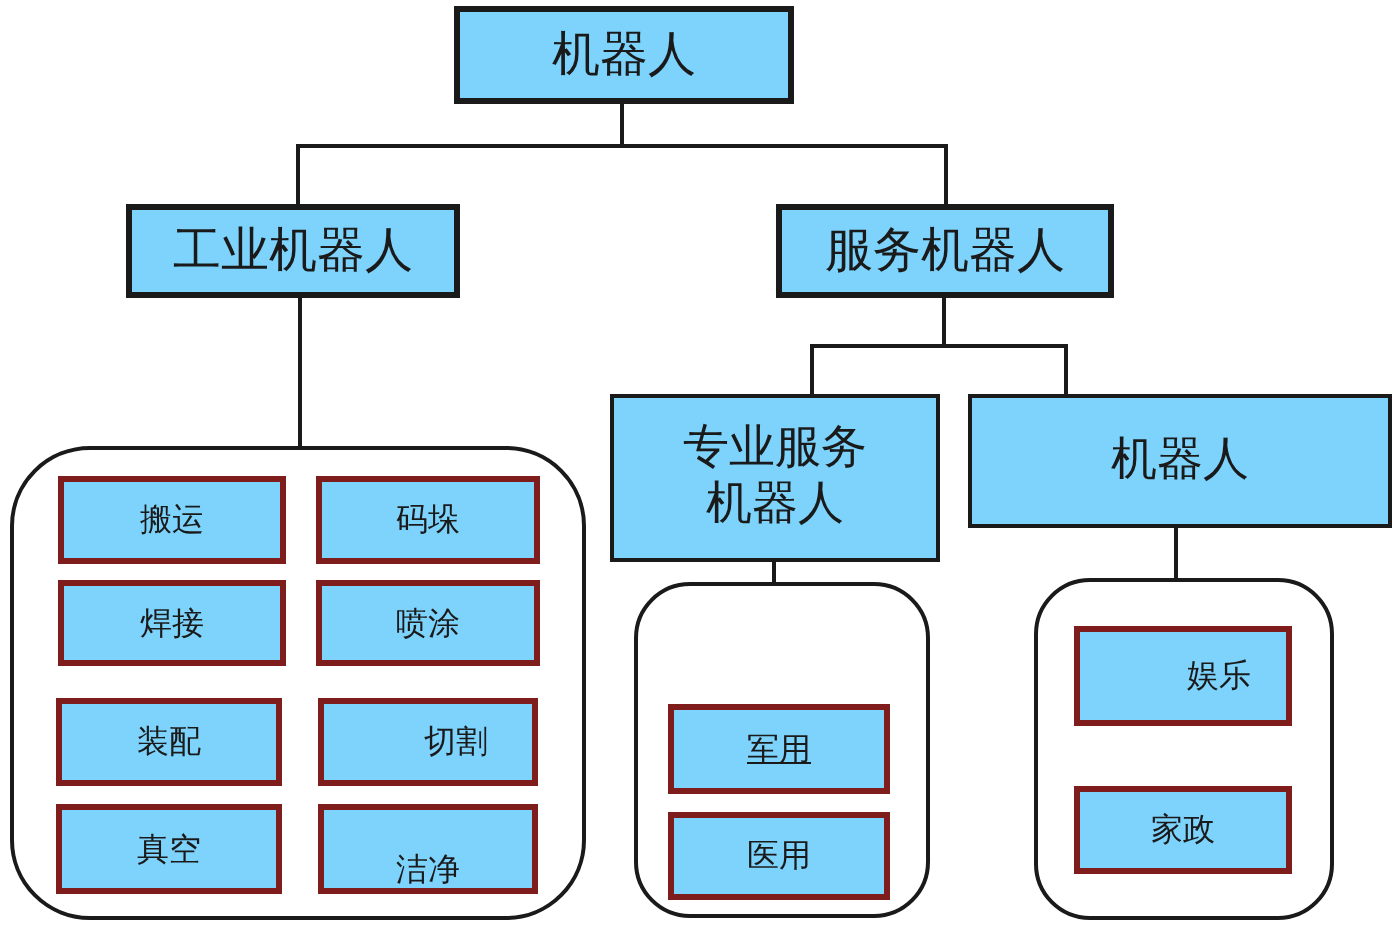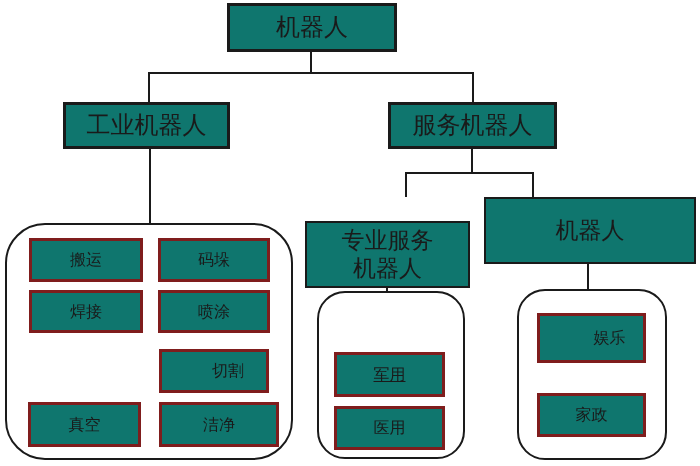--- a/index.html
+++ b/index.html
@@ -12,21 +12,21 @@
     width: 700px;
     height: 466px;
     background: #ffffff;
     font-family: "DejaVu Serif", "Liberation Serif", serif;
     color: #1a1a1a;
     overflow: hidden;
   }
   .node {
     position: absolute;
     box-sizing: border-box;
-    background: #0f766e;
+    background: #7dd3fc;
     display: flex;
     align-items: center;
     justify-content: center;
     text-align: center;
     font-size: 24px;
     line-height: 1.2;
   }
   .tree-box { border: 3px solid #1a1a1a; }
   .l3-box   { border: 2px solid #1a1a1a; flex-direction: column; font-size: 23px; }
   .leaf-box { border: 3px solid #7f1d1d; font-size: 16px; }
@@ -38,37 +38,37 @@
   }
   .line {
     position: absolute;
     background: #1a1a1a;
   }
 
   
   #root-box        { left: 227px; top: 3px;   width: 170px; height: 49px; }
   #industrial-box  { left: 63px;  top: 102px; width: 167px; height: 47px; }
   #service-box     { left: 388px; top: 102px; width: 169px; height: 47px; }
-  #professional-box{ left: 305px; top: 197px; width: 165px; height: 67px; margin-top: 24px; }
+  #professional-box{ left: 305px; top: 197px; width: 165px; height: 84px; }
   #personal-box    { left: 484px; top: 197px; width: 212px; height: 67px; }
 
   
   #industrial-group   { left: 5px;   top: 223px; width: 288px; height: 237px; border-radius: 40px; }
   #professional-group { left: 317px; top: 291px; width: 148px; height: 168px; border-radius: 28px; }
   #personal-group     { left: 517px; top: 289px; width: 150px; height: 171px; border-radius: 28px; }
 
   
   #leaf-banyun  { left: 29px;  top: 238px; width: 114px; height: 44px; }
   #leaf-maduo   { left: 158px; top: 238px; width: 112px; height: 44px; }
   #leaf-hanjie  { left: 29px;  top: 290px; width: 114px; height: 43px; }
   #leaf-pentu   { left: 158px; top: 290px; width: 112px; height: 43px; }
   #leaf-zhuangpei { left: 28px;  top: 349px; width: 113px; height: 44px; }
   #leaf-qiege     { left: 159px; top: 349px; width: 110px; height: 44px; padding-left: 28px; }
   #leaf-zhenkong  { left: 28px;  top: 402px; width: 113px; height: 45px; }
-  #leaf-jiejing   { left: 159px; top: 402px; width: 120px; height: 45px; }
+  #leaf-jiejing   { left: 159px; top: 402px; width: 110px; height: 45px; align-items: flex-end; }
 
   
   #leaf-nongye { left: 334px; top: 295px; width: 111px; height: 48px; }
   #leaf-junyong{ left: 334px; top: 352px; width: 111px; height: 45px; text-decoration: underline; }
   #leaf-yiyong { left: 334px; top: 406px; width: 111px; height: 44px; }
 
   
   #leaf-yule    { left: 537px; top: 313px; width: 109px; height: 50px; padding-left: 36px; }
   #leaf-jiazheng{ left: 537px; top: 393px; width: 109px; height: 44px; }
 
@@ -132,20 +132,23 @@
   </div>
   <div class="node leaf-box" id="leaf-maduo">
     <span>码垛</span>
   </div>
   <div class="node leaf-box" id="leaf-hanjie">
     <span>焊接</span>
   </div>
   <div class="node leaf-box" id="leaf-pentu">
     <span>喷涂</span>
   </div>
+  <div class="node leaf-box" id="leaf-zhuangpei">
+    <span>装配</span>
+  </div>
   <div class="node leaf-box" id="leaf-qiege">
     <span>切割</span>
   </div>
   <div class="node leaf-box" id="leaf-zhenkong">
     <span>真空</span>
   </div>
   <div class="node leaf-box" id="leaf-jiejing">
     <span>洁净</span>
   </div>
 

